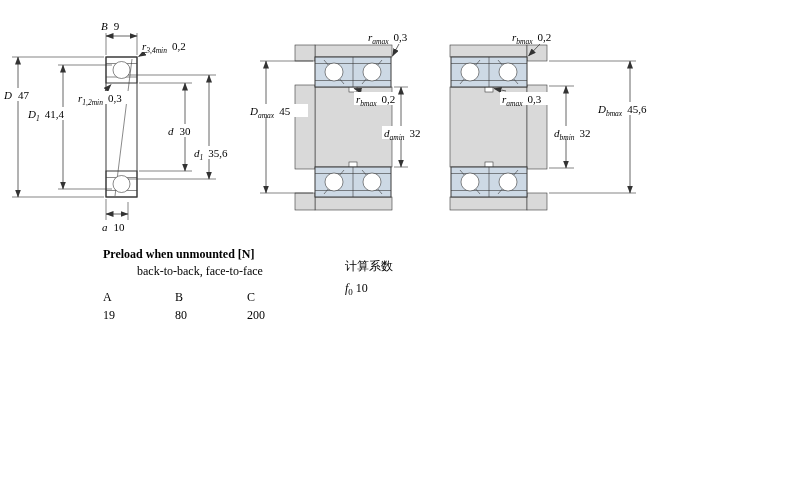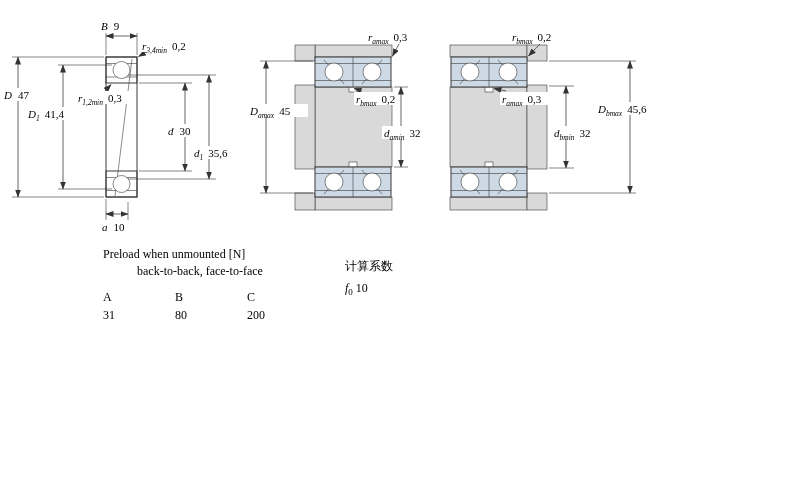--- a/index.html
+++ b/index.html
@@ -10,21 +10,21 @@
   svg{position:absolute;left:0;top:0;}
   svg text.dim{font-family:"Liberation Serif", serif;font-size:11px;fill:#000;}
   svg tspan.sym{font-style:italic;}
   svg tspan.sub{font-size:7.5px;font-style:italic;}
   .outline{stroke:#3a3a3a;stroke-width:1;fill:none;}
   .thin{stroke:#3a3a3a;stroke-width:0.6;}
   .dimline{stroke:#333;stroke-width:0.75;fill:none;}
   .extline{stroke:#333;stroke-width:0.6;fill:none;}
   .labelbg{fill:#ffffff;}
   .txt{position:absolute;font-size:12px;color:#000;white-space:nowrap;}
-  .bold{font-weight:normal;}
+  .bold{font-weight:bold;}
   .cols{display:flex;}
   .cols > div{width:72px;}
   sub.fsub{font-size:9px;}
   i.fsym{font-style:italic;}
 </style>
 </head>
 <body>
 
 <svg width="800" height="340" viewBox="0 0 800 340">
   <defs>
@@ -195,16 +195,16 @@
 
 <div class="txt" style="left:345px;top:258px;">计算系数</div>
 <div class="txt" style="left:345px;top:281px;"><i class="fsym">f</i><sub class="fsub">0</sub>&nbsp;<span>10</span></div>
 
 <div class="txt cols" style="left:103px;top:290px;">
   <div>A</div>
   <div>B</div>
   <div>C</div>
 </div>
 <div class="txt cols" style="left:103px;top:308px;">
-  <div>31</div>
+  <div>19</div>
   <div>80</div>
   <div>200</div>
 </div>
 
 </body></html>

